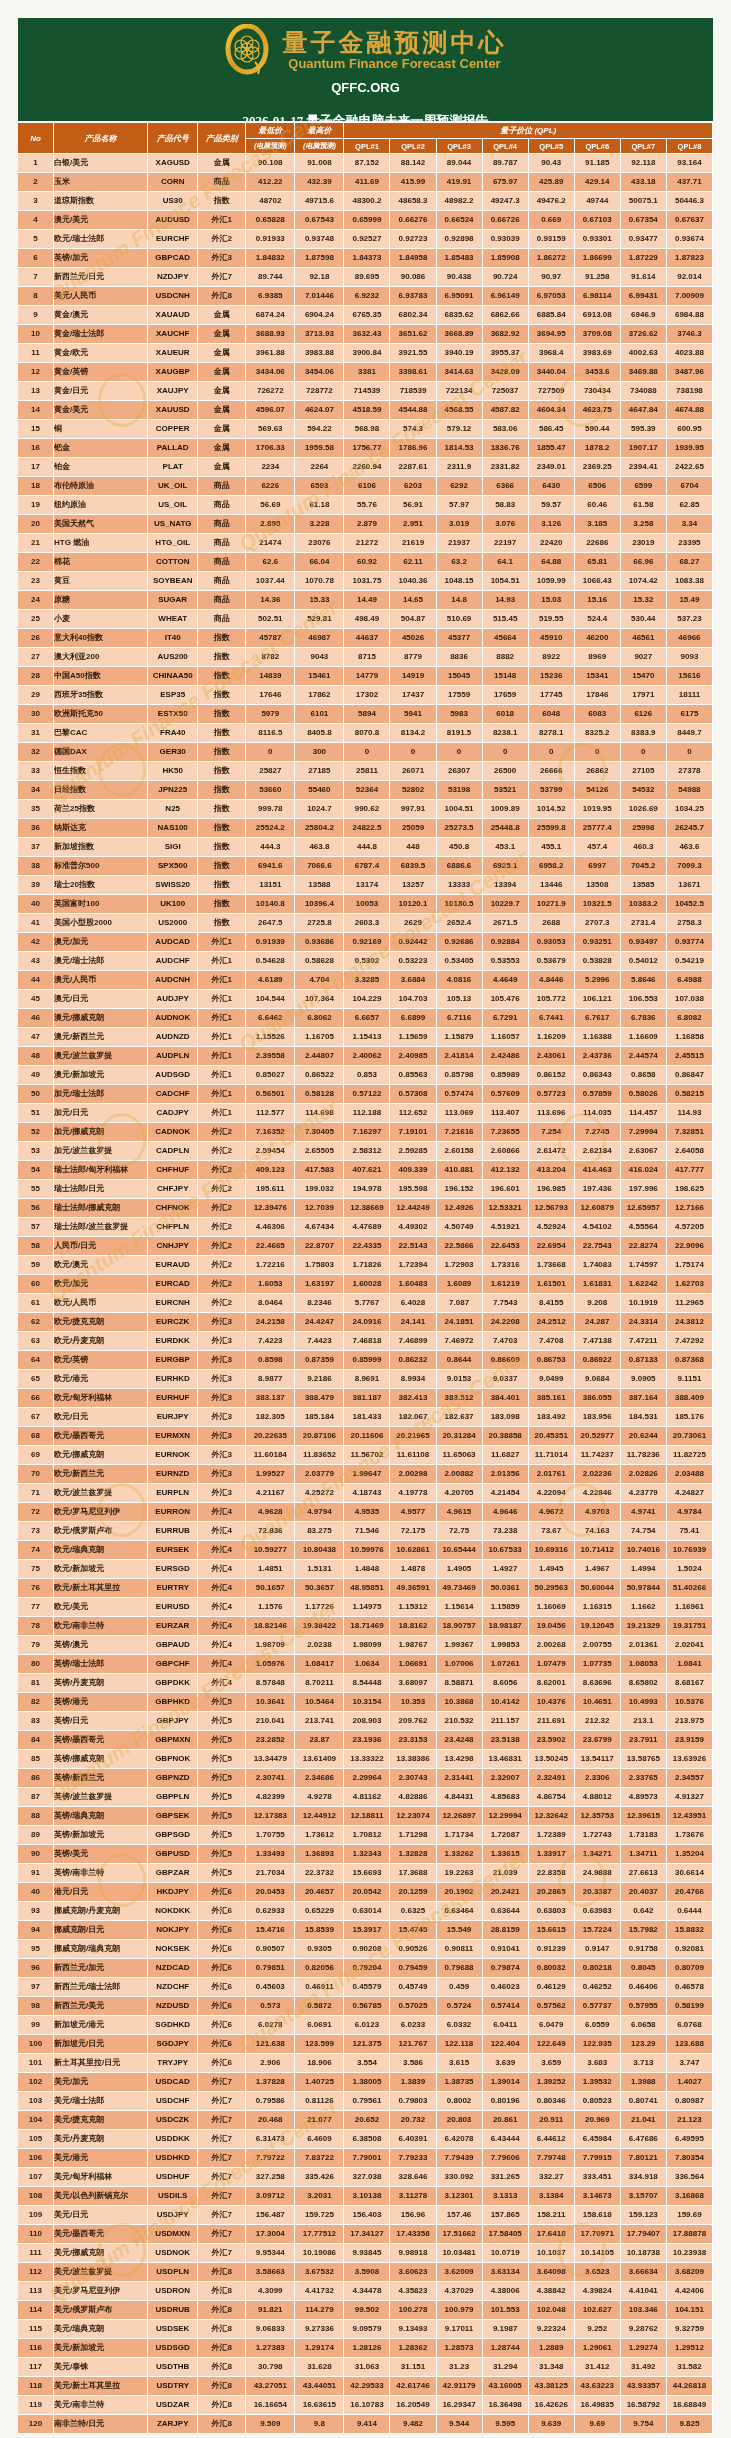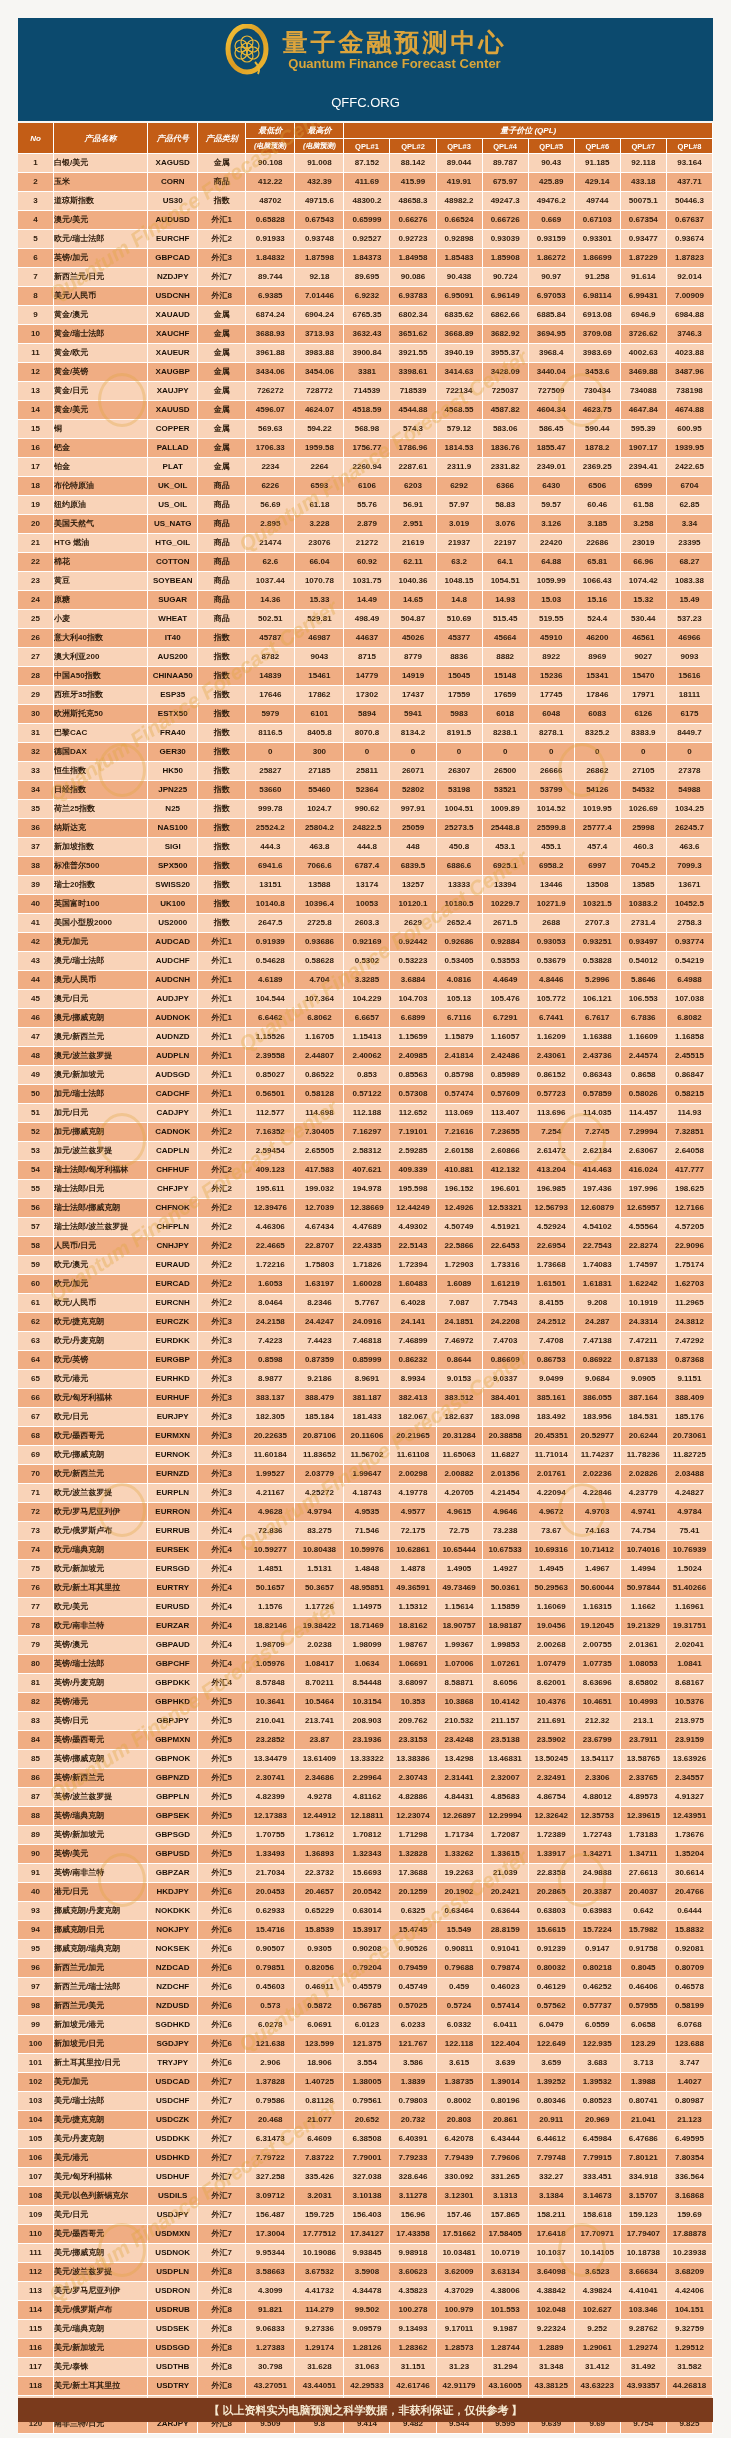--- a/index.html
+++ b/index.html
@@ -1,27 +1,27 @@
 <!DOCTYPE html>
 <html><head>
 <meta charset="utf-8">
 <style>
   html,body{margin:0;padding:0;}
   body{width:731px;background:#f7f6f3;font-family:"Liberation Sans","DejaVu Sans",sans-serif;}
   .page{position:relative;width:731px;height:2438px;overflow:hidden;background:#f7f6f3;}
 
   
-  .banner{position:absolute;left:18px;top:18px;width:695px;height:103px;background:#0c4a6e;
+  .banner{position:absolute;left:18px;top:18px;width:695px;height:103px;background:#14532d;
           display:flex;flex-direction:column;align-items:center;justify-content:flex-start;}
   .brand-row{display:flex;align-items:center;gap:12px;margin-top:6px;}
   .logo{width:46px;height:52px;}
   .brand-text{display:flex;flex-direction:column;align-items:center;}
   .title-cn{font-size:25px;font-weight:bold;color:#dca43c;letter-spacing:3px;line-height:26px;font-family:"Liberation Serif","DejaVu Serif",serif;}
   .title-en{font-size:13px;font-weight:bold;color:#d9a53a;line-height:15px;}
-  .site{font-size:13px;font-weight:normal;color:#ffffff;line-height:16px;margin-top:19px;}
+  .site{font-size:13px;font-weight:bold;color:#ffffff;line-height:16px;margin-top:4px;}
   .report-title{font-size:13px;font-weight:bold;color:#ffffff;line-height:16px;margin-top:17px;font-family:"Liberation Serif","DejaVu Serif",serif;}
 
   
   table.report{position:absolute;left:18px;top:123px;width:695px;border-spacing:0;table-layout:fixed;}
   table.report th,table.report td{box-sizing:border-box;border-right:1px solid #ffffff;border-bottom:1px solid #ffffff;
       overflow:hidden;white-space:nowrap;padding:0;}
   thead th{background:#c35d16;color:#ffffff;font-weight:bold;text-align:center;}
   .h-cn{font-size:8px;font-style:italic;}
   .h-sub{font-size:7px;font-style:italic;}
   .h-qpl{font-size:8px;font-style:italic;}
@@ -2060,15 +2060,14 @@
       <div class="wm-ring" style="left: 80px; top: 990px;"></div>
       <div class="wm-ring" style="left: 540px; top: 990px;"></div>
       <div class="wm-ring" style="left: 80px; top: 1360px;"></div>
       <div class="wm-ring" style="left: 540px; top: 1360px;"></div>
       <div class="wm-ring" style="left: 80px; top: 1730px;"></div>
       <div class="wm-ring" style="left: 540px; top: 1730px;"></div>
       <div class="wm-ring" style="left: 80px; top: 2100px;"></div>
       <div class="wm-ring" style="left: 540px; top: 2100px;"></div>
     </div>
 
-  <div class="footer">【 以上资料实为电脑预测之科学数据，非获利保证，仅供参考 】</div>
 
 </div>
 
 </body></html>

